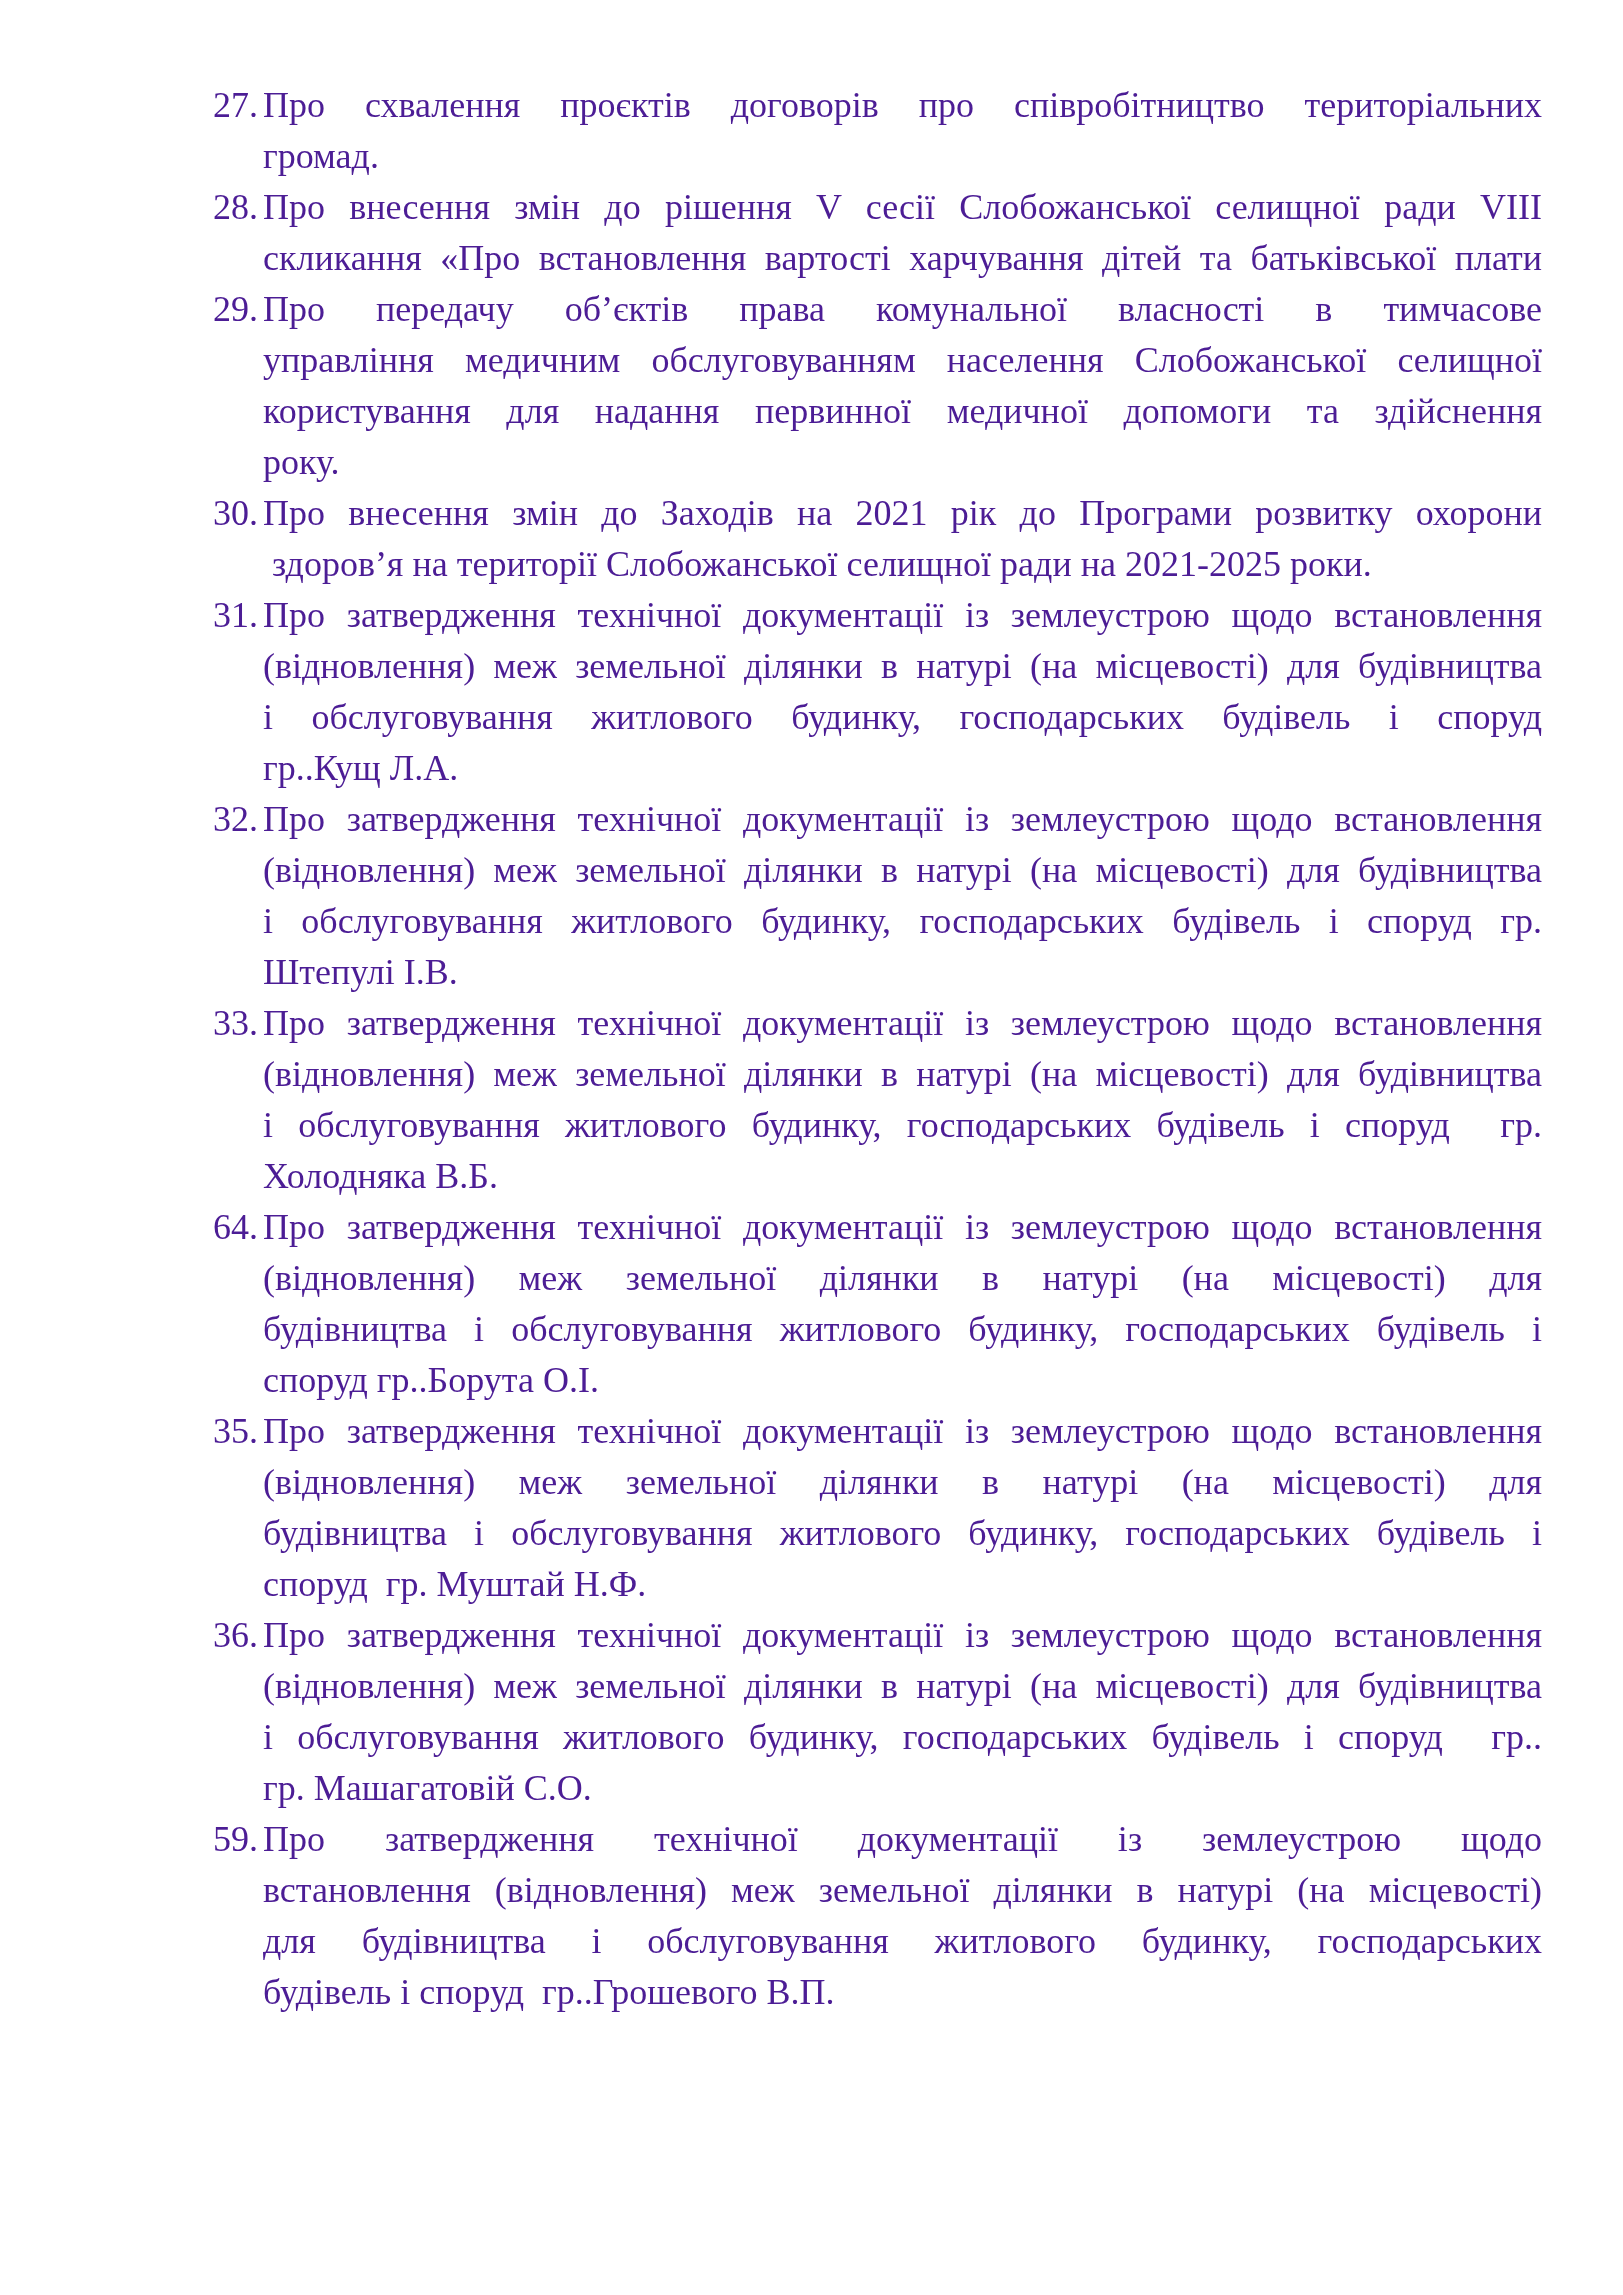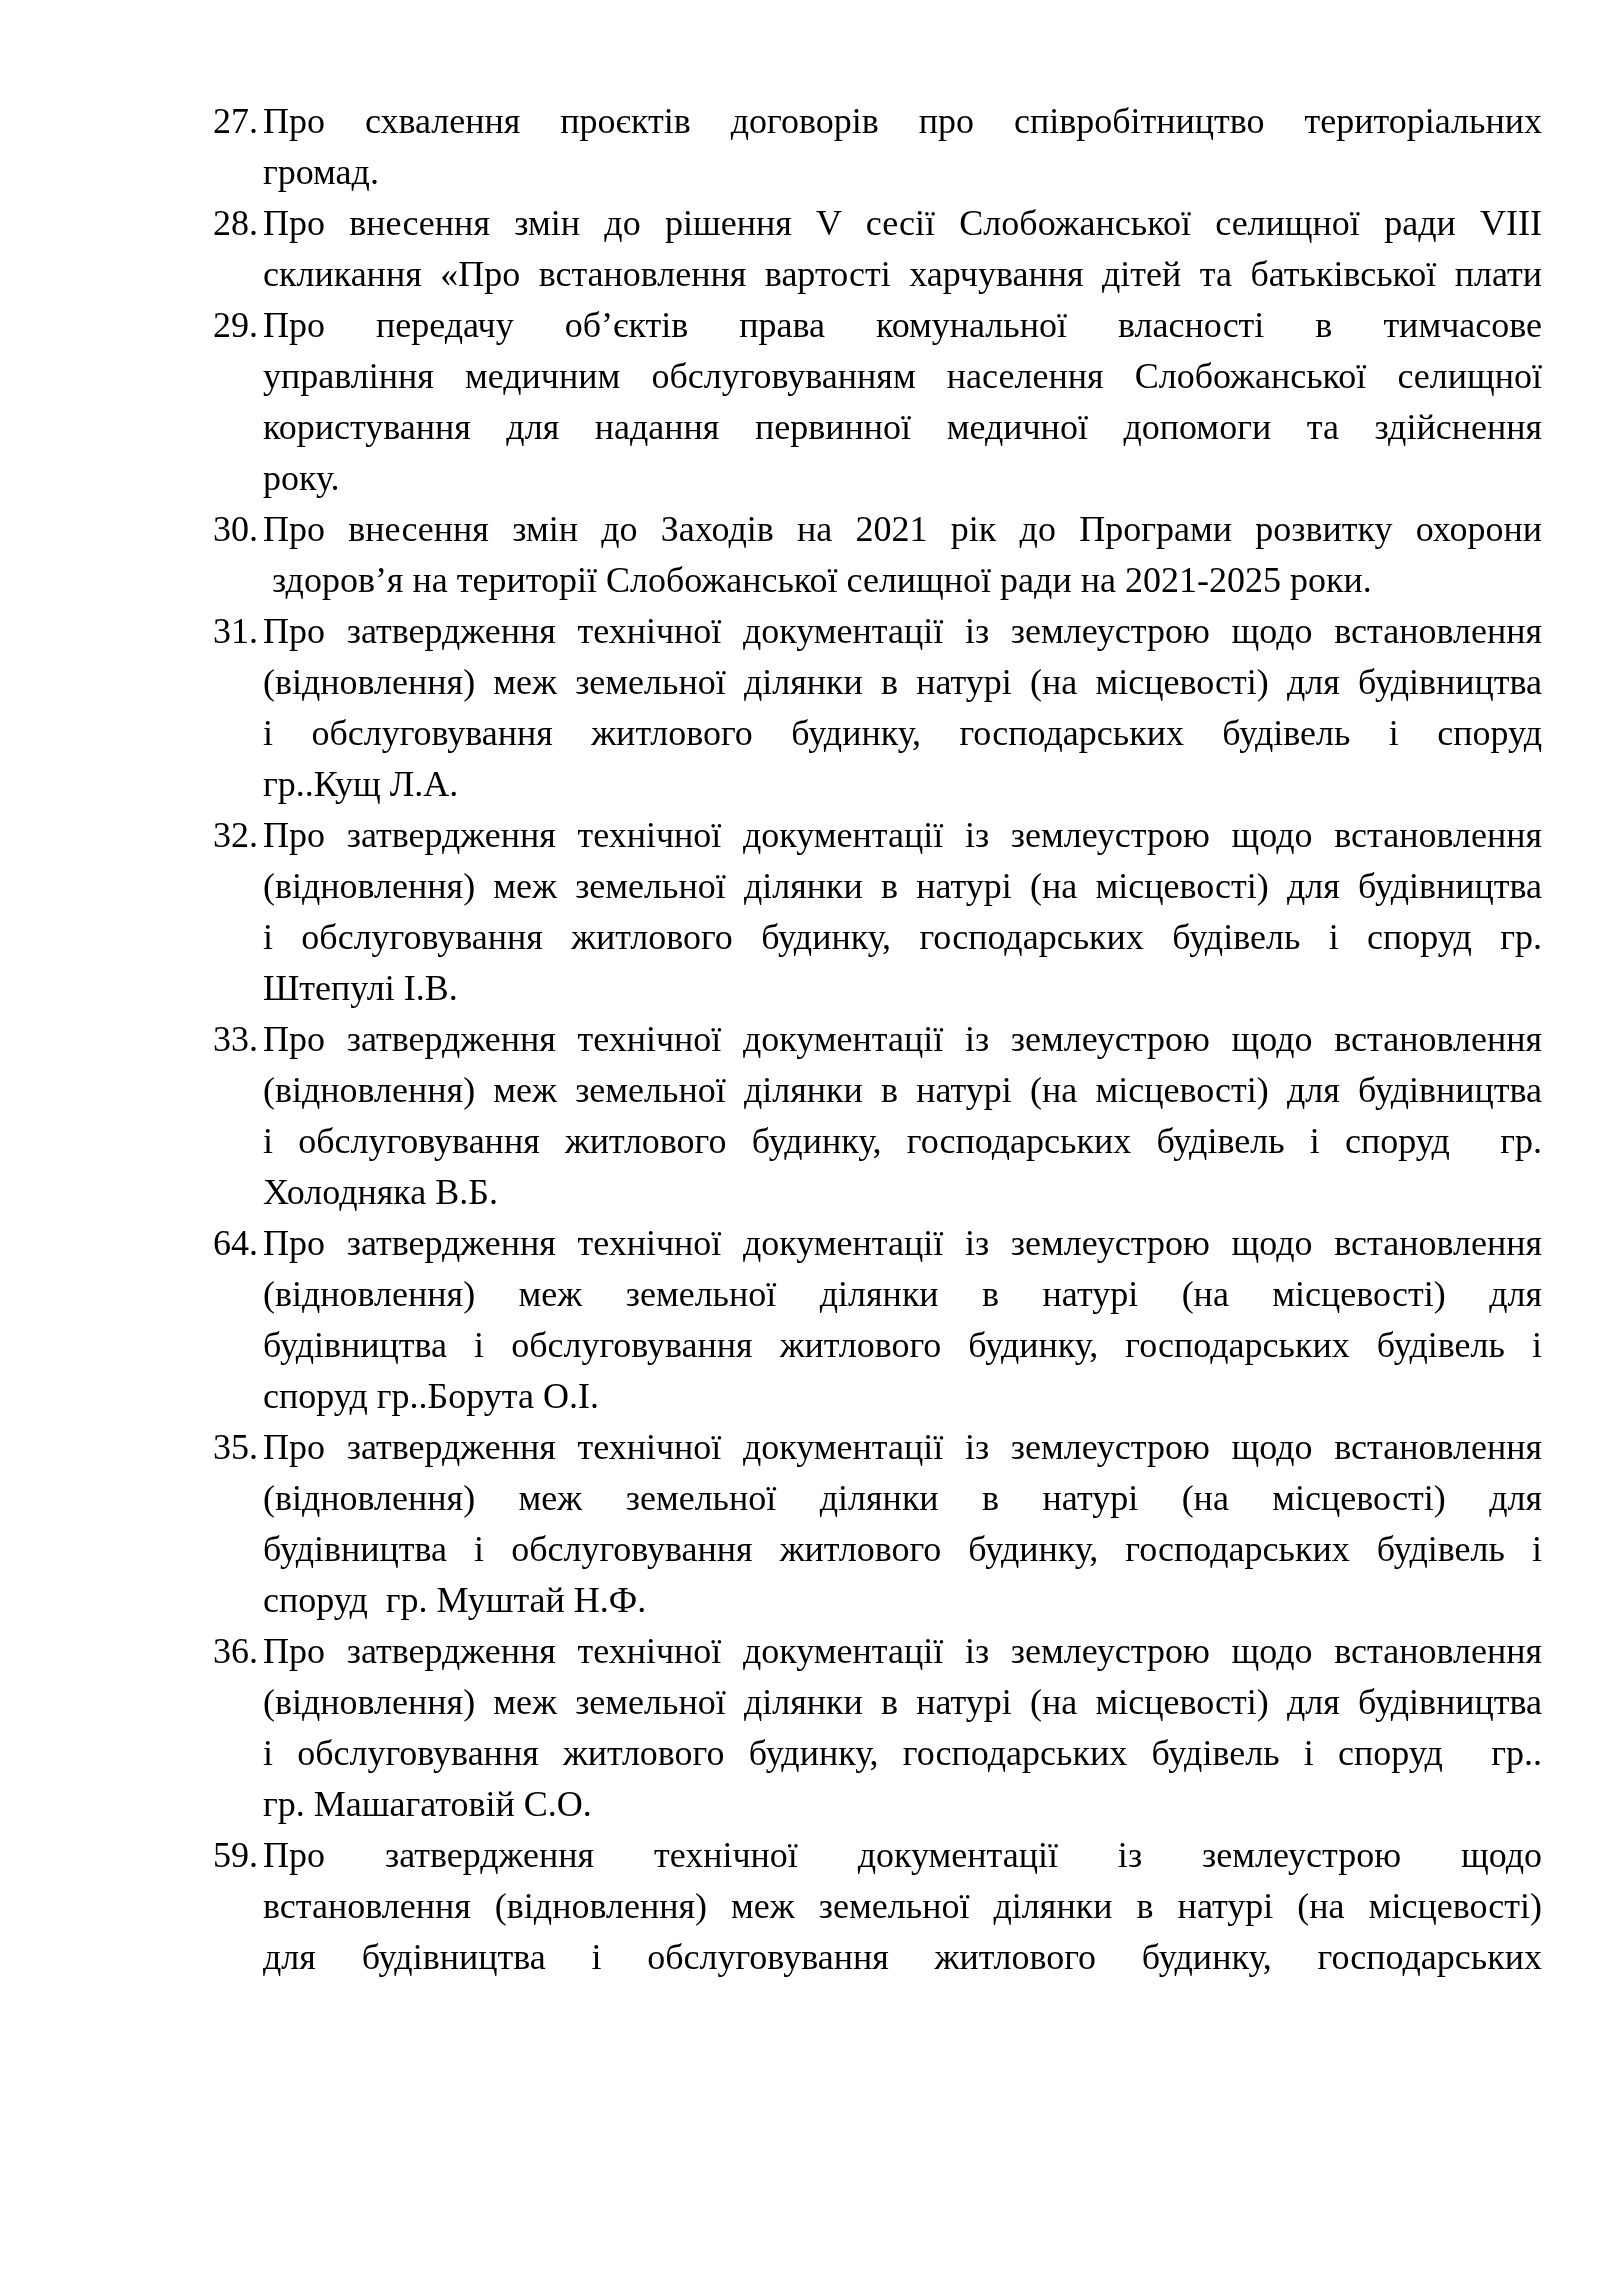--- a/index.html
+++ b/index.html
@@ -9,23 +9,23 @@
     font-family: "Liberation Serif", "DejaVu Serif", serif;
   }
   .page {
     position: relative;
     width: 1623px; height: 2295px;
     background: #ffffff;
     overflow: hidden;
   }
   .content {
     position: absolute;
-    left: 213px; top: 96px;
+    left: 213px; top: 80px;
     width: 1329px;
-    color: #000000;
+    color: #4c1d95;
     font-size: 36px;
     line-height: 51px;
   }
   .item {
     position: relative;
     padding-left: 50px;
   }
   .num {
     position: absolute;
     left: 0; top: 0;
@@ -107,17 +107,18 @@
       <div class="line"><span class="num">36.</span><span>Про затвердження технічної документації із землеустрою щодо встановлення</span></div>
       <div class="line">(відновлення) меж земельної ділянки в натурі (на місцевості) для будівництва</div>
       <div class="line">і обслуговування житлового будинку, господарських будівель і споруд  гр..</div>
       <div class="line last">гр. Машагатовій С.О.</div>
     </div>
 
     <div class="item">
       <div class="line"><span class="num">59.</span><span>Про затвердження технічної документації із землеустрою щодо</span></div>
       <div class="line">встановлення (відновлення) меж земельної ділянки в натурі (на місцевості)</div>
       <div class="line">для будівництва і обслуговування житлового будинку, господарських</div>
+      <div class="line last">будівель і споруд  гр..Грошевого В.П.</div>
     </div>
 
   </div>
 </div>
 
 
 </body></html>

